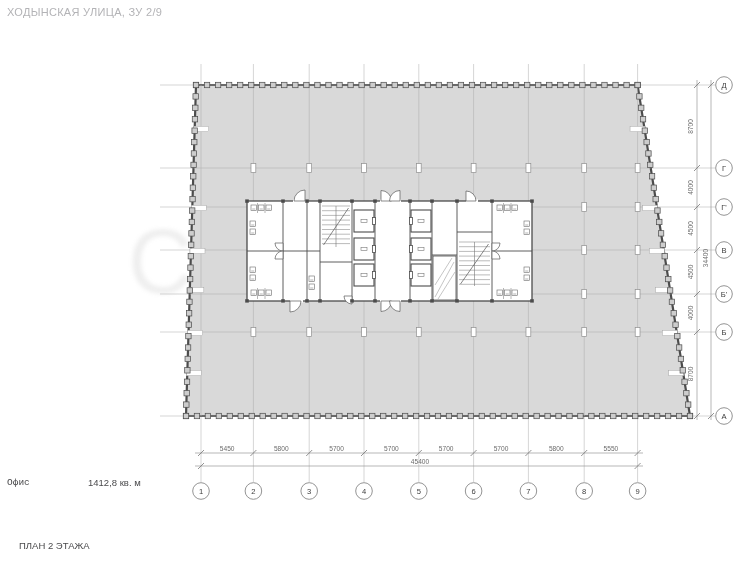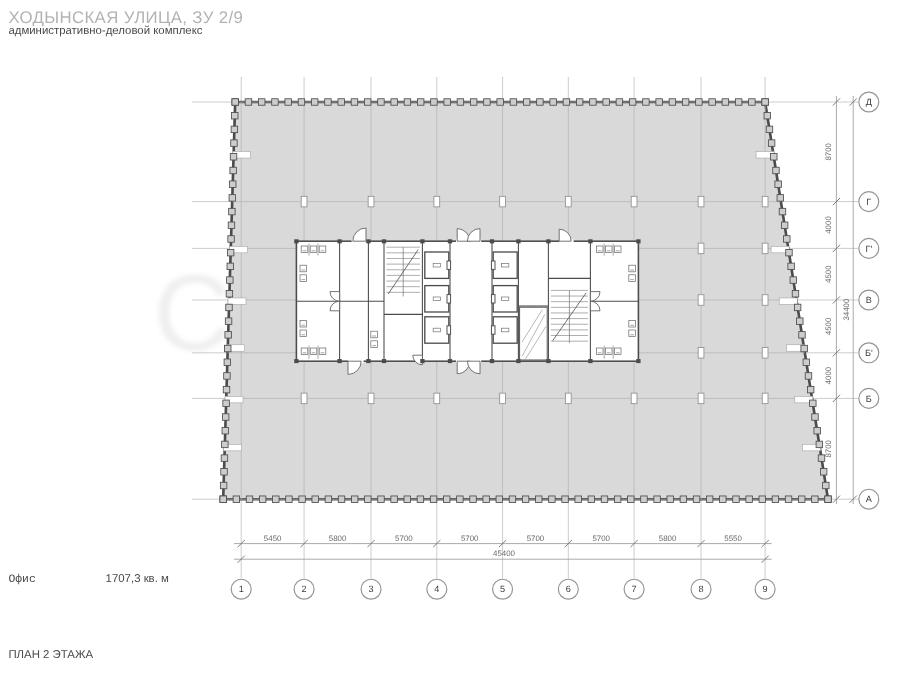--- a/index.html
+++ b/index.html
@@ -1,37 +1,36 @@
 <!DOCTYPE html>
 <html><head>
 <meta charset="utf-8">
 <style>
   html,body{margin:0;padding:0;background:#fff;}
   .canvas{position:relative;width:756px;height:570px;background:#ffffff;overflow:hidden;
           font-family:"Liberation Sans", sans-serif;}
-  .hdr-address{position:absolute;left:7px;top:6px;font-size:14px;letter-spacing:.3px;color:#b3b3b6;}
+  .hdr-address{position:absolute;left:7px;top:6px;font-size:11px;letter-spacing:.3px;color:#b3b3b6;}
   .hdr-sub{position:absolute;left:7px;top:20px;font-size:9.5px;color:#4a4a4c;}
   .office-label{position:absolute;left:7px;top:477px;font-size:9.5px;color:#4a4a4c;font-family:Liberation Mono, monospace;}
   .office-area{position:absolute;left:88px;top:477px;font-size:9.5px;color:#4a4a4c;}
-  .plan-title{position:absolute;left:7px;top:540px;font-size:9.5px;color:#4a4a4c;}
+  .plan-title{position:absolute;left:19px;top:540px;font-size:9.5px;color:#4a4a4c;}
   .watermark{position:absolute;left:128px;top:208px;width:510px;height:112px;
              font-size:90px;line-height:108px;font-weight:400;letter-spacing:1px;
              color:rgba(125,125,125,0.12);filter:blur(2px);white-space:nowrap;
              pointer-events:none;user-select:none;}
   svg{position:absolute;left:0;top:0;}
   svg text{font-family:"Liberation Sans", sans-serif;}
   .dimtxt{font-size:6.6px;fill:#6b6b6b;}
   .bubtxt{font-size:7.6px;fill:#3c3c3c;}
 </style>
 </head>
 <body>
 
 <div class="canvas">
   <div class="hdr-address">ХОДЫНСКАЯ УЛИЦА, ЗУ 2/9</div>
-  <div class="hdr-sub">административно-деловой комплекс</div>
   <div class="watermark">Cityprofits</div>
 
   <svg id="plan" width="756" height="570" viewBox="0 0 756 570">
     <g id="g-grid">
         <line x1="201" y1="64" x2="201" y2="482" stroke="#b9b9b9" stroke-width="0.6"></line>
         <line x1="253.4" y1="64" x2="253.4" y2="482" stroke="#b9b9b9" stroke-width="0.6"></line>
         <line x1="309.2" y1="64" x2="309.2" y2="482" stroke="#b9b9b9" stroke-width="0.6"></line>
         <line x1="364" y1="64" x2="364" y2="482" stroke="#b9b9b9" stroke-width="0.6"></line>
         <line x1="418.8" y1="64" x2="418.8" y2="482" stroke="#b9b9b9" stroke-width="0.6"></line>
         <line x1="473.6" y1="64" x2="473.6" y2="482" stroke="#b9b9b9" stroke-width="0.6"></line>
@@ -479,15 +478,15 @@
         <circle cx="724" cy="294" r="8.3" fill="#fff" stroke="#949494" stroke-width="1"></circle>
         <text x="724" y="296.7" text-anchor="middle" class="bubtxt">Б'</text>
         <circle cx="724" cy="332" r="8.3" fill="#fff" stroke="#949494" stroke-width="1"></circle>
         <text x="724" y="334.7" text-anchor="middle" class="bubtxt">Б</text>
         <circle cx="724" cy="416" r="8.3" fill="#fff" stroke="#949494" stroke-width="1"></circle>
         <text x="724" y="418.7" text-anchor="middle" class="bubtxt">А</text>
       </g>
   </svg>
 
   <div class="office-label">Офис</div>
-  <div class="office-area">1707,3 кв. м</div>
+  <div class="office-area">1412,8 кв. м</div>
   <div class="plan-title">ПЛАН 2 ЭТАЖА</div>
 </div>
 
 </body></html>

